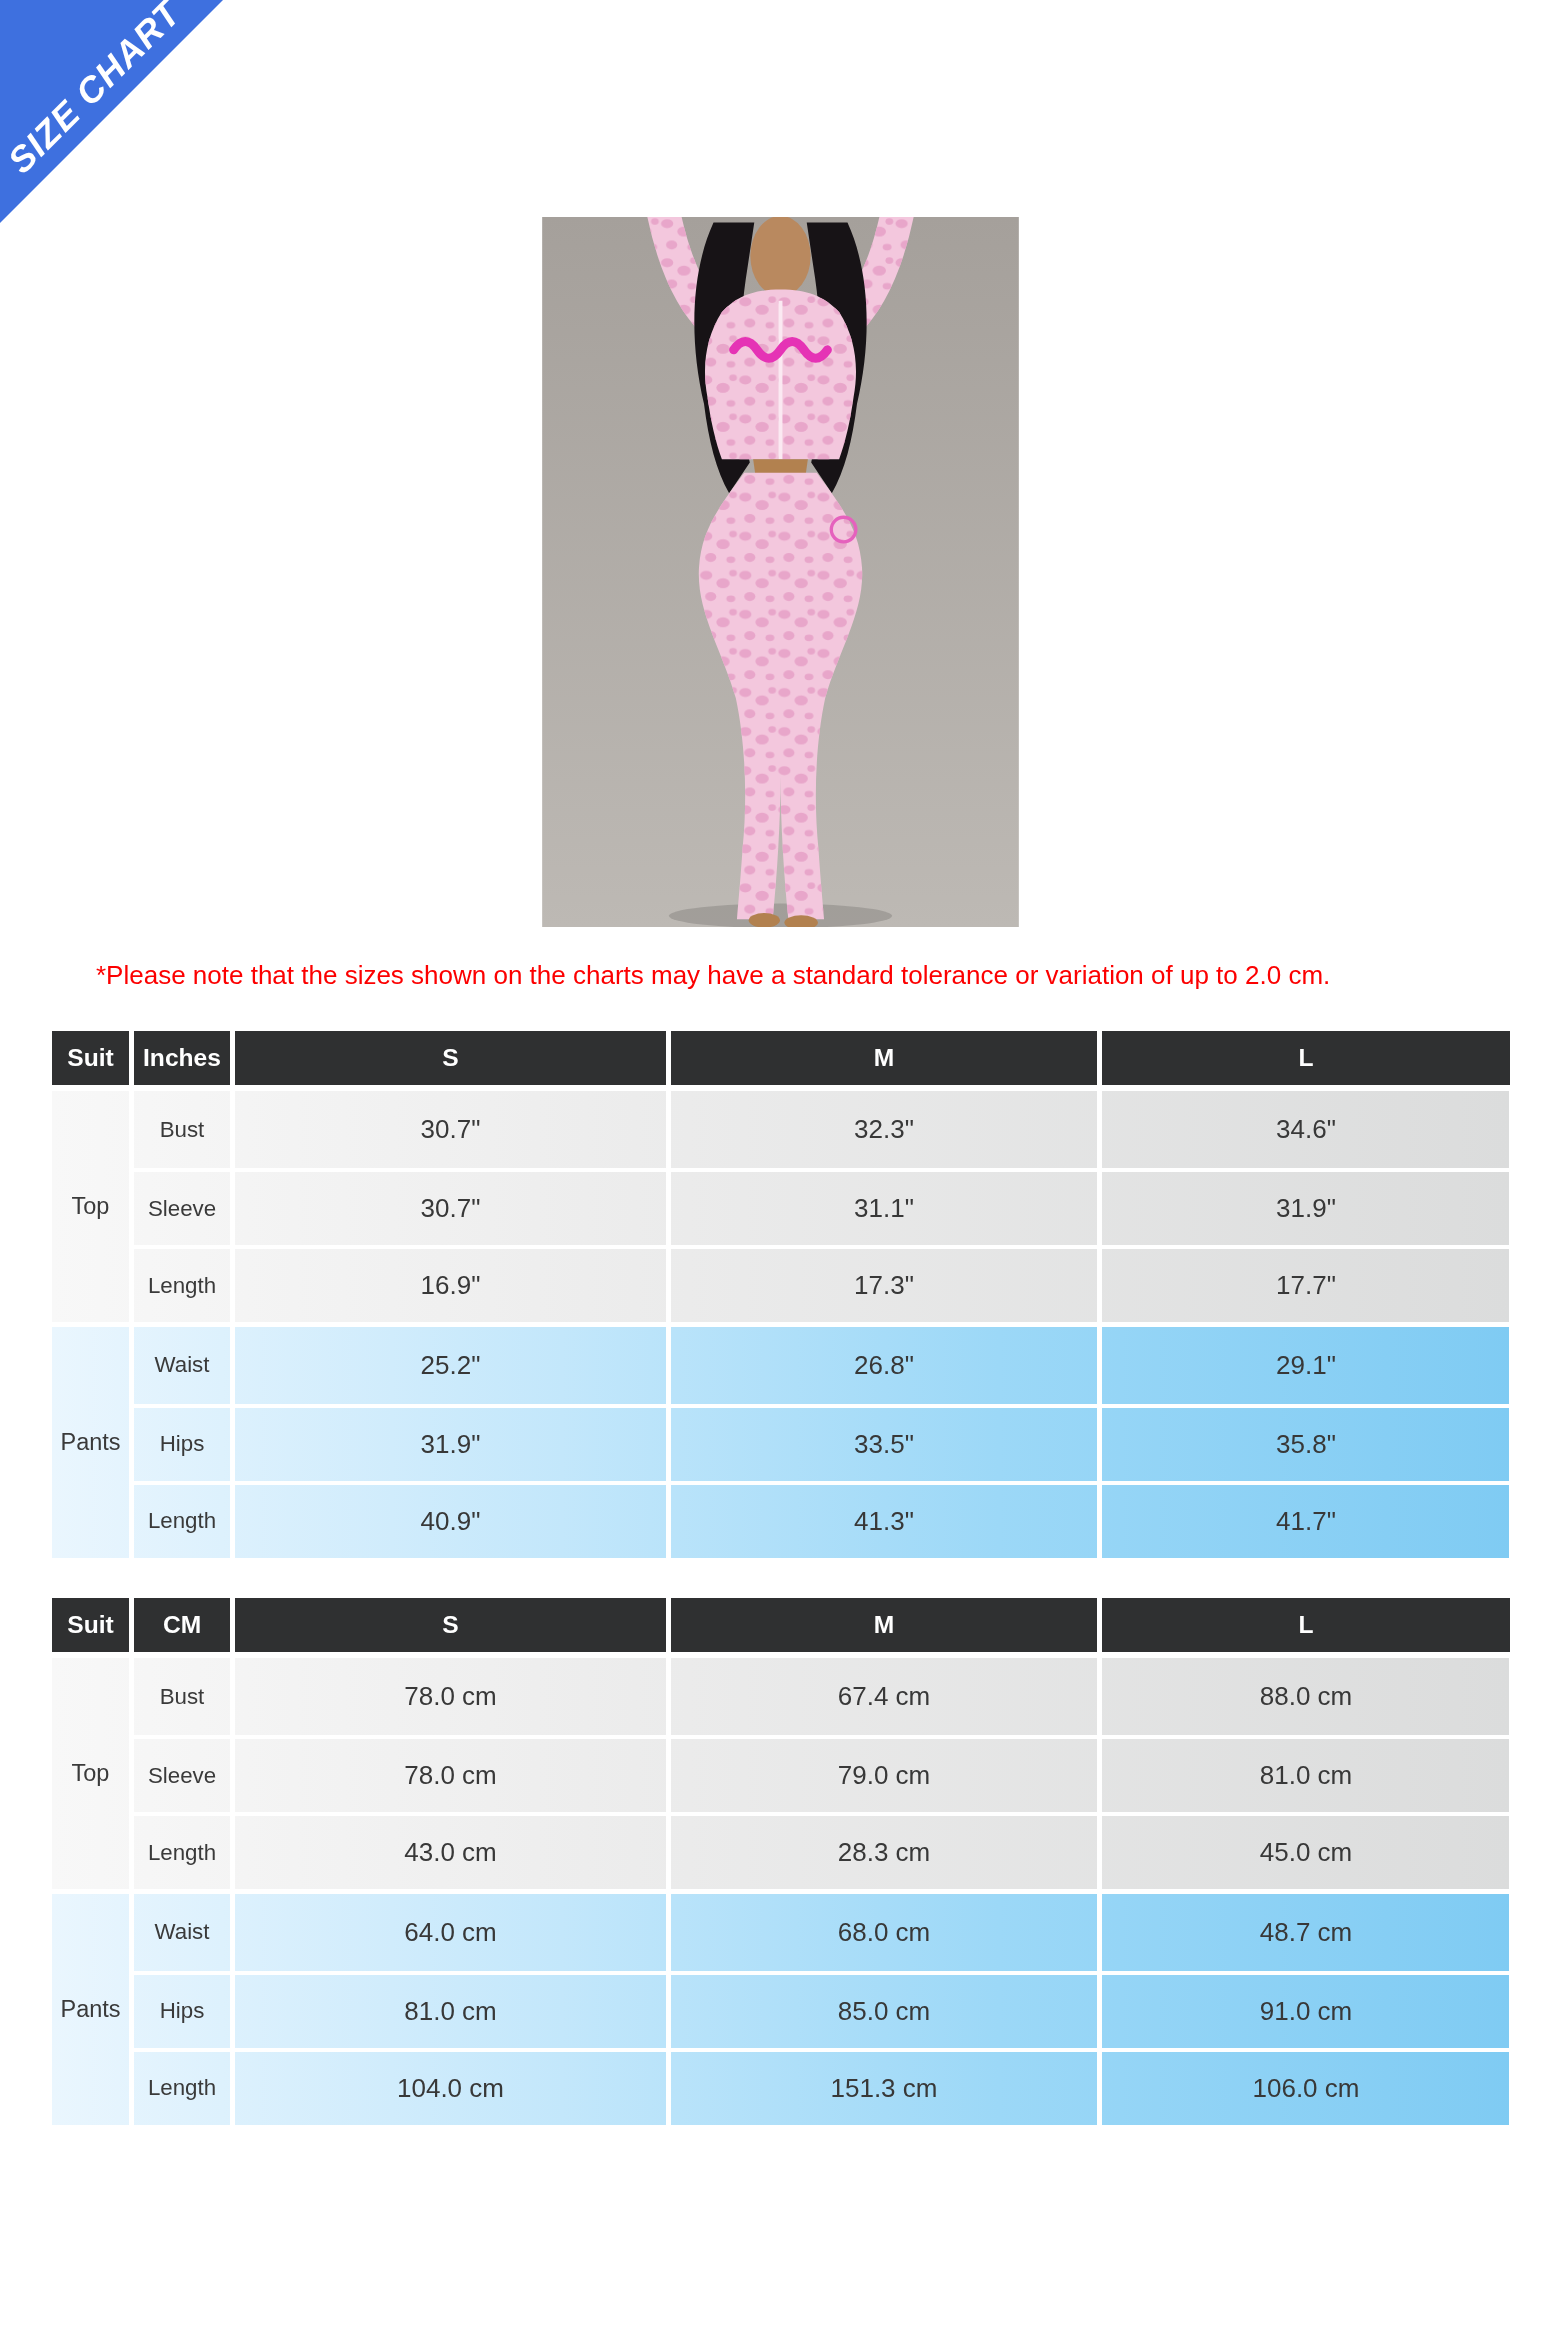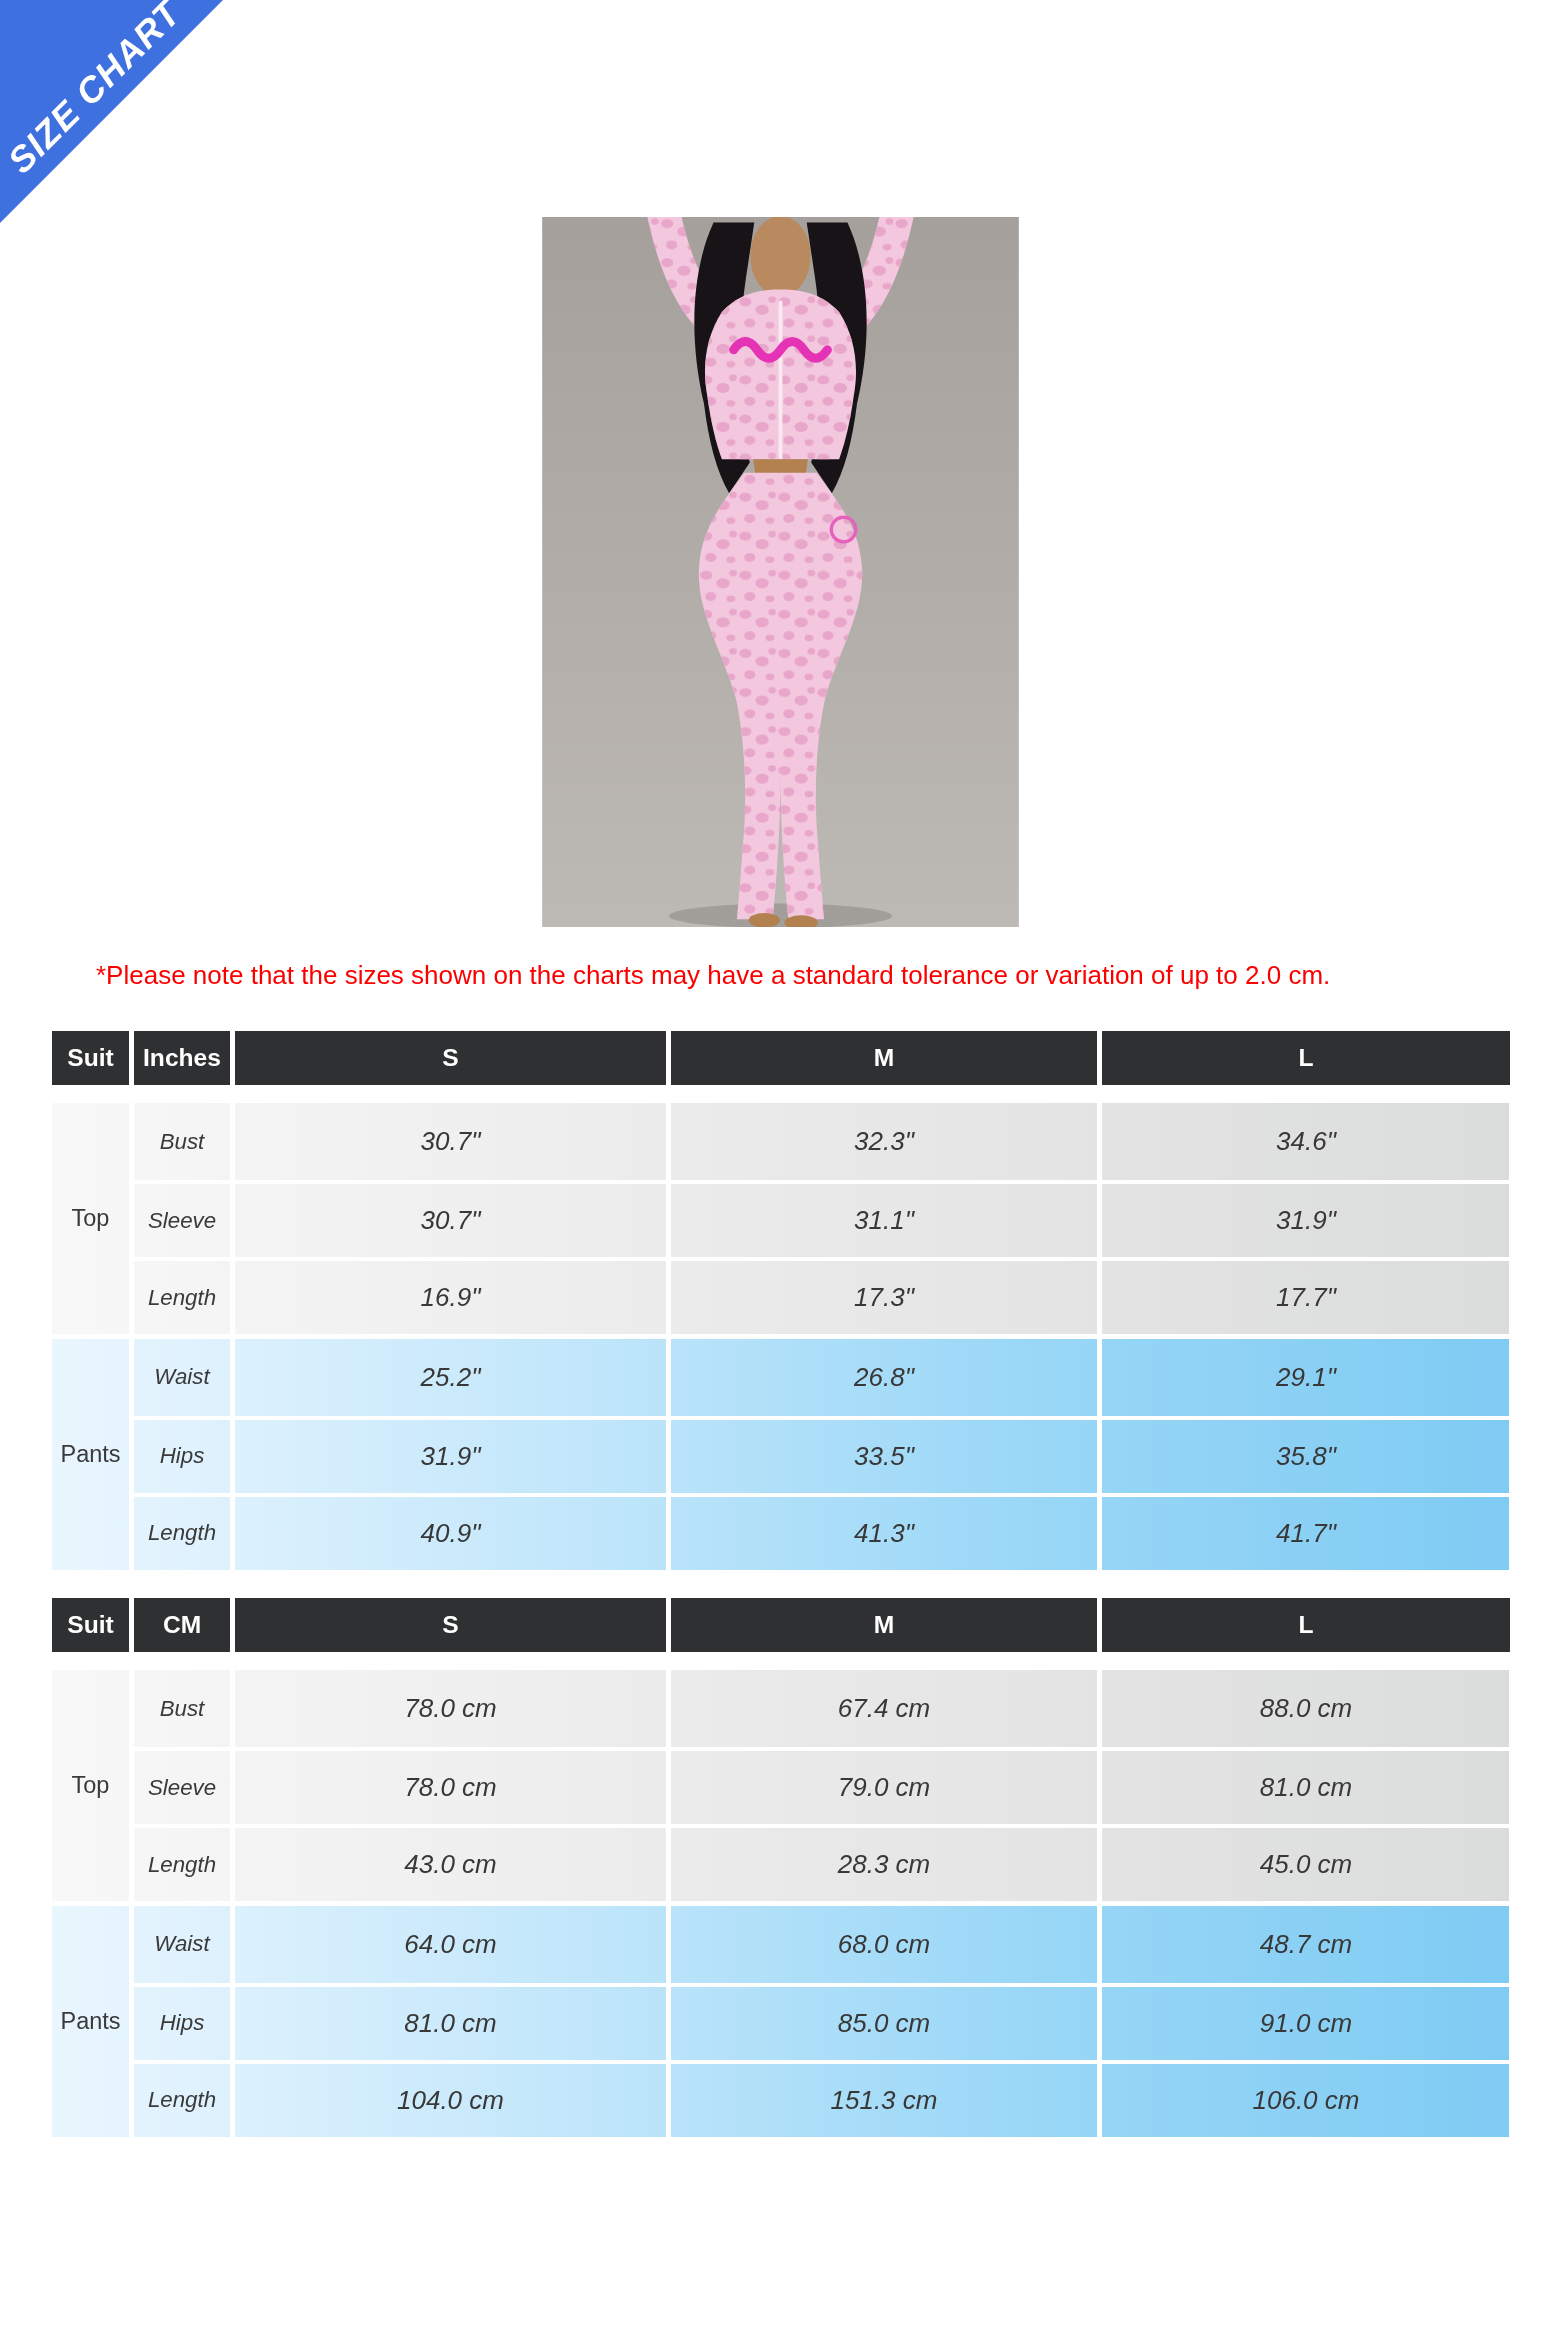--- a/index.html
+++ b/index.html
@@ -15,30 +15,30 @@
 
   
   .photo{position:absolute;left:542px;top:217px;width:477px;height:710px;overflow:hidden;}
 
   
   .note{position:absolute;left:52px;top:960px;width:1480px;font-size:26px;color:#fc0000;margin-left:44px;}
 
   
   .size-table{position:absolute;left:52px;width:1457px;}
   .thead,.band{display:grid;grid-template-columns:77px 101px 436px 431px 413px;}
-  .thead{height:54px;margin-bottom:18px;}
+  .thead{height:54px;margin-bottom:6px;}
   .th{background:#2f3031;color:#ffffff;font-size:24.6px;font-weight:bold;
       display:flex;align-items:center;justify-content:center;}
   .th.sep{border-left:5.6px solid #ffffff;}
   .band{grid-auto-rows:77px;margin-bottom:4.5px;}
   .band-gray{background:linear-gradient(90deg,#f8f8f8 0%,#ececec 40%,#dbdcdc 100%);}
   .band-blue{background:linear-gradient(90deg,#eaf6fe 0%,#c3e7fb 35%,#9cd8f7 65%,#7fcbf3 100%);}
   .group-cell{grid-column:1;grid-row:1 / span 3;display:flex;align-items:center;justify-content:center;
               font-size:23.5px;}
-  .lbl,.val{display:flex;align-items:center;justify-content:center;border-left:5.6px solid #ffffff;font-style:italic;}
+  .lbl,.val{display:flex;align-items:center;justify-content:center;border-left:5.6px solid #ffffff;}
   .lbl{font-size:22.3px;}
   .val{font-size:26px;color:#383838;}
   .bt{border-top:4.5px solid #ffffff;}
 </style>
 </head>
 <body>
 
 <div class="page">
 
   <div class="ribbon-tri">

